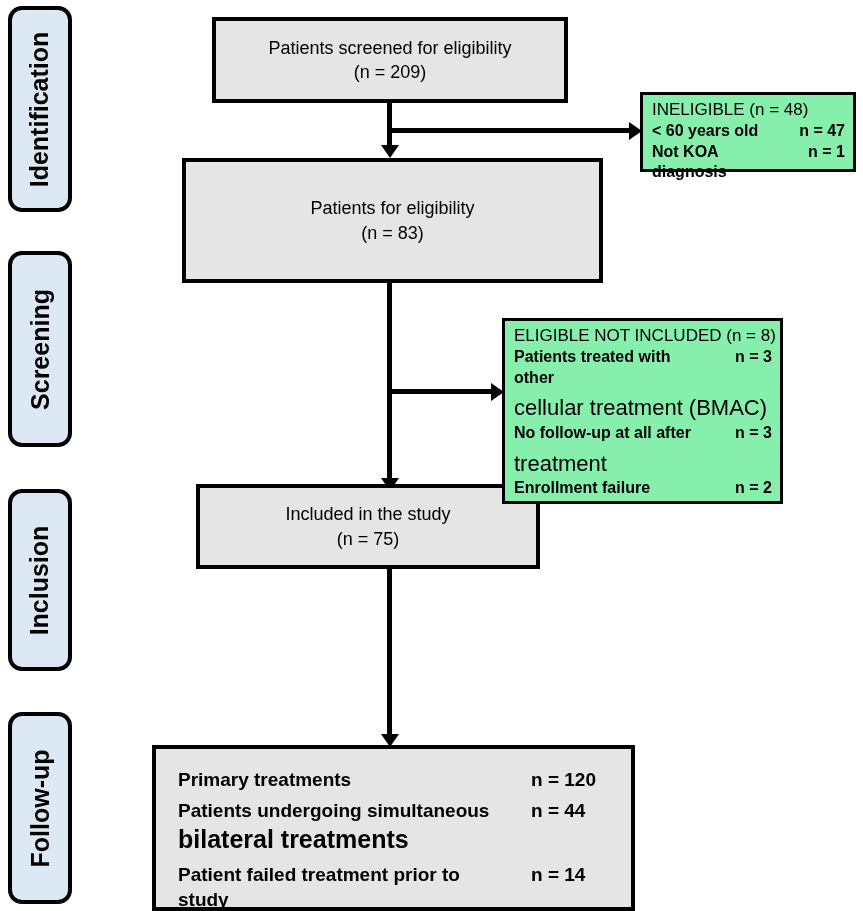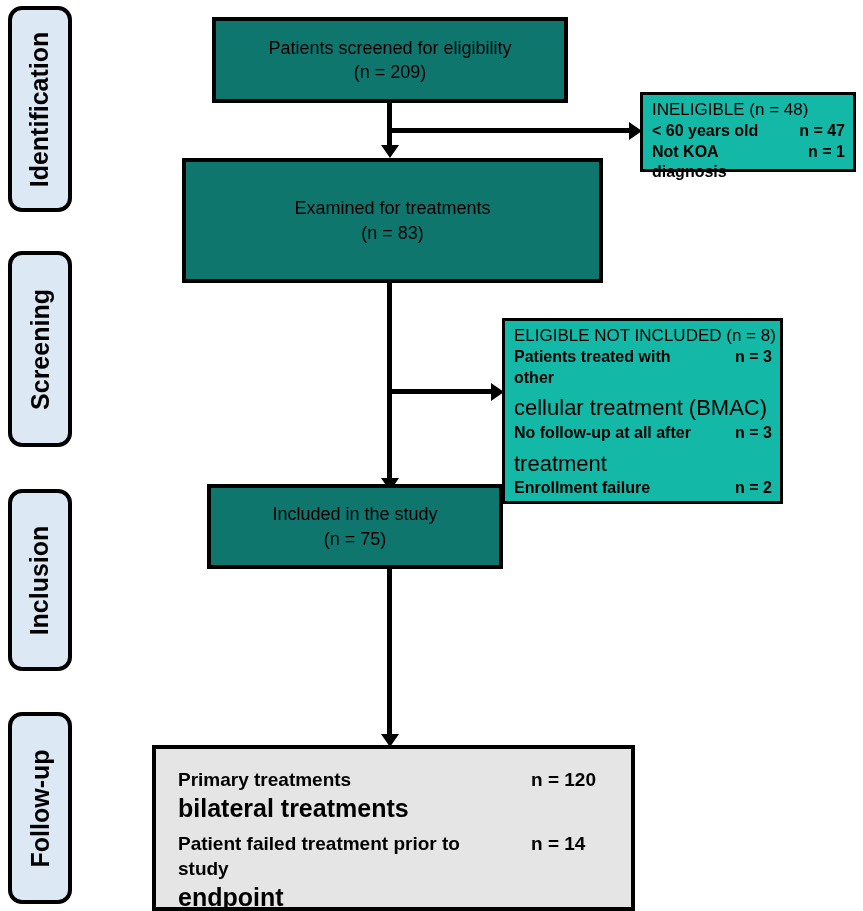--- a/index.html
+++ b/index.html
@@ -36,37 +36,37 @@
     white-space: nowrap;
     font-weight: bold;
     font-size: 25px;
     letter-spacing: 0px;
     line-height: 1;
   }
 
   
   .flow-box {
     position: absolute;
-    background: #0f766e;
+    background: #e5e5e5;
     border: 4px solid #000000;
     display: flex;
     align-items: center;
     justify-content: center;
   }
   .flow-box .box-text {
     text-align: center;
     font-size: 18px;
     line-height: 1.35;
   }
   .flow-box .box-text .line2 { display: block; }
 
   
   .excl-box {
     position: absolute;
-    background: #14b8a6;
+    background: #86efac;
     border: 3px solid #000000;
     padding: 4px 8px 20px 9px;
   }
   .excl-head {
     font-size: 17px;
     line-height: 1.28;
     white-space: nowrap;
   }
   .excl-row {
     display: flex;
@@ -175,26 +175,26 @@
 
   <div class="flow-box" style="left:212px; top:17px; width:356px; height:86px;">
     <div class="box-text">
       <span>Patients screened for eligibility</span>
       <span class="line2">(n = 209)</span>
     </div>
   </div>
 
   <div class="flow-box" style="left:182px; top:158px; width:421px; height:125px;">
     <div class="box-text">
-      <span>Examined for treatments</span>
+      <span>Patients for eligibility</span>
       <span class="line2">(n = 83)</span>
     </div>
   </div>
 
-  <div class="flow-box" style="left:207px; top:484px; width:296px; height:85px;">
+  <div class="flow-box" style="left:196px; top:484px; width:344px; height:85px;">
     <div class="box-text">
       <span>Included in the study</span>
       <span class="line2">(n = 75)</span>
     </div>
   </div>
 
   <div class="excl-box" style="left:640px; top:92px; width:216px; height:80px;">
     <div class="excl-head">INELIGIBLE (n = 48)</div>
     <div class="excl-row">
       <span class="lbl">&lt; 60 years old</span>
@@ -226,20 +226,24 @@
       <span class="num">n = 2</span>
     </div>
   </div>
 
   <div class="summary-box" style="left:152px; top:745px; width:483px; height:166px;">
     <div class="summary-row">
       <span class="lbl">Primary treatments</span>
       <span class="num">n = 120</span>
     </div>
 
+    <div class="summary-row">
+      <span class="lbl">Patients undergoing simultaneous</span>
+      <span class="num">n = 44</span>
+    </div>
     <div class="summary-cont">bilateral treatments</div>
 
     <div class="summary-row">
       <span class="lbl">Patient failed treatment prior to study</span>
       <span class="num">n = 14</span>
     </div>
     <div class="summary-cont">endpoint</div>
 
   </div>
 

